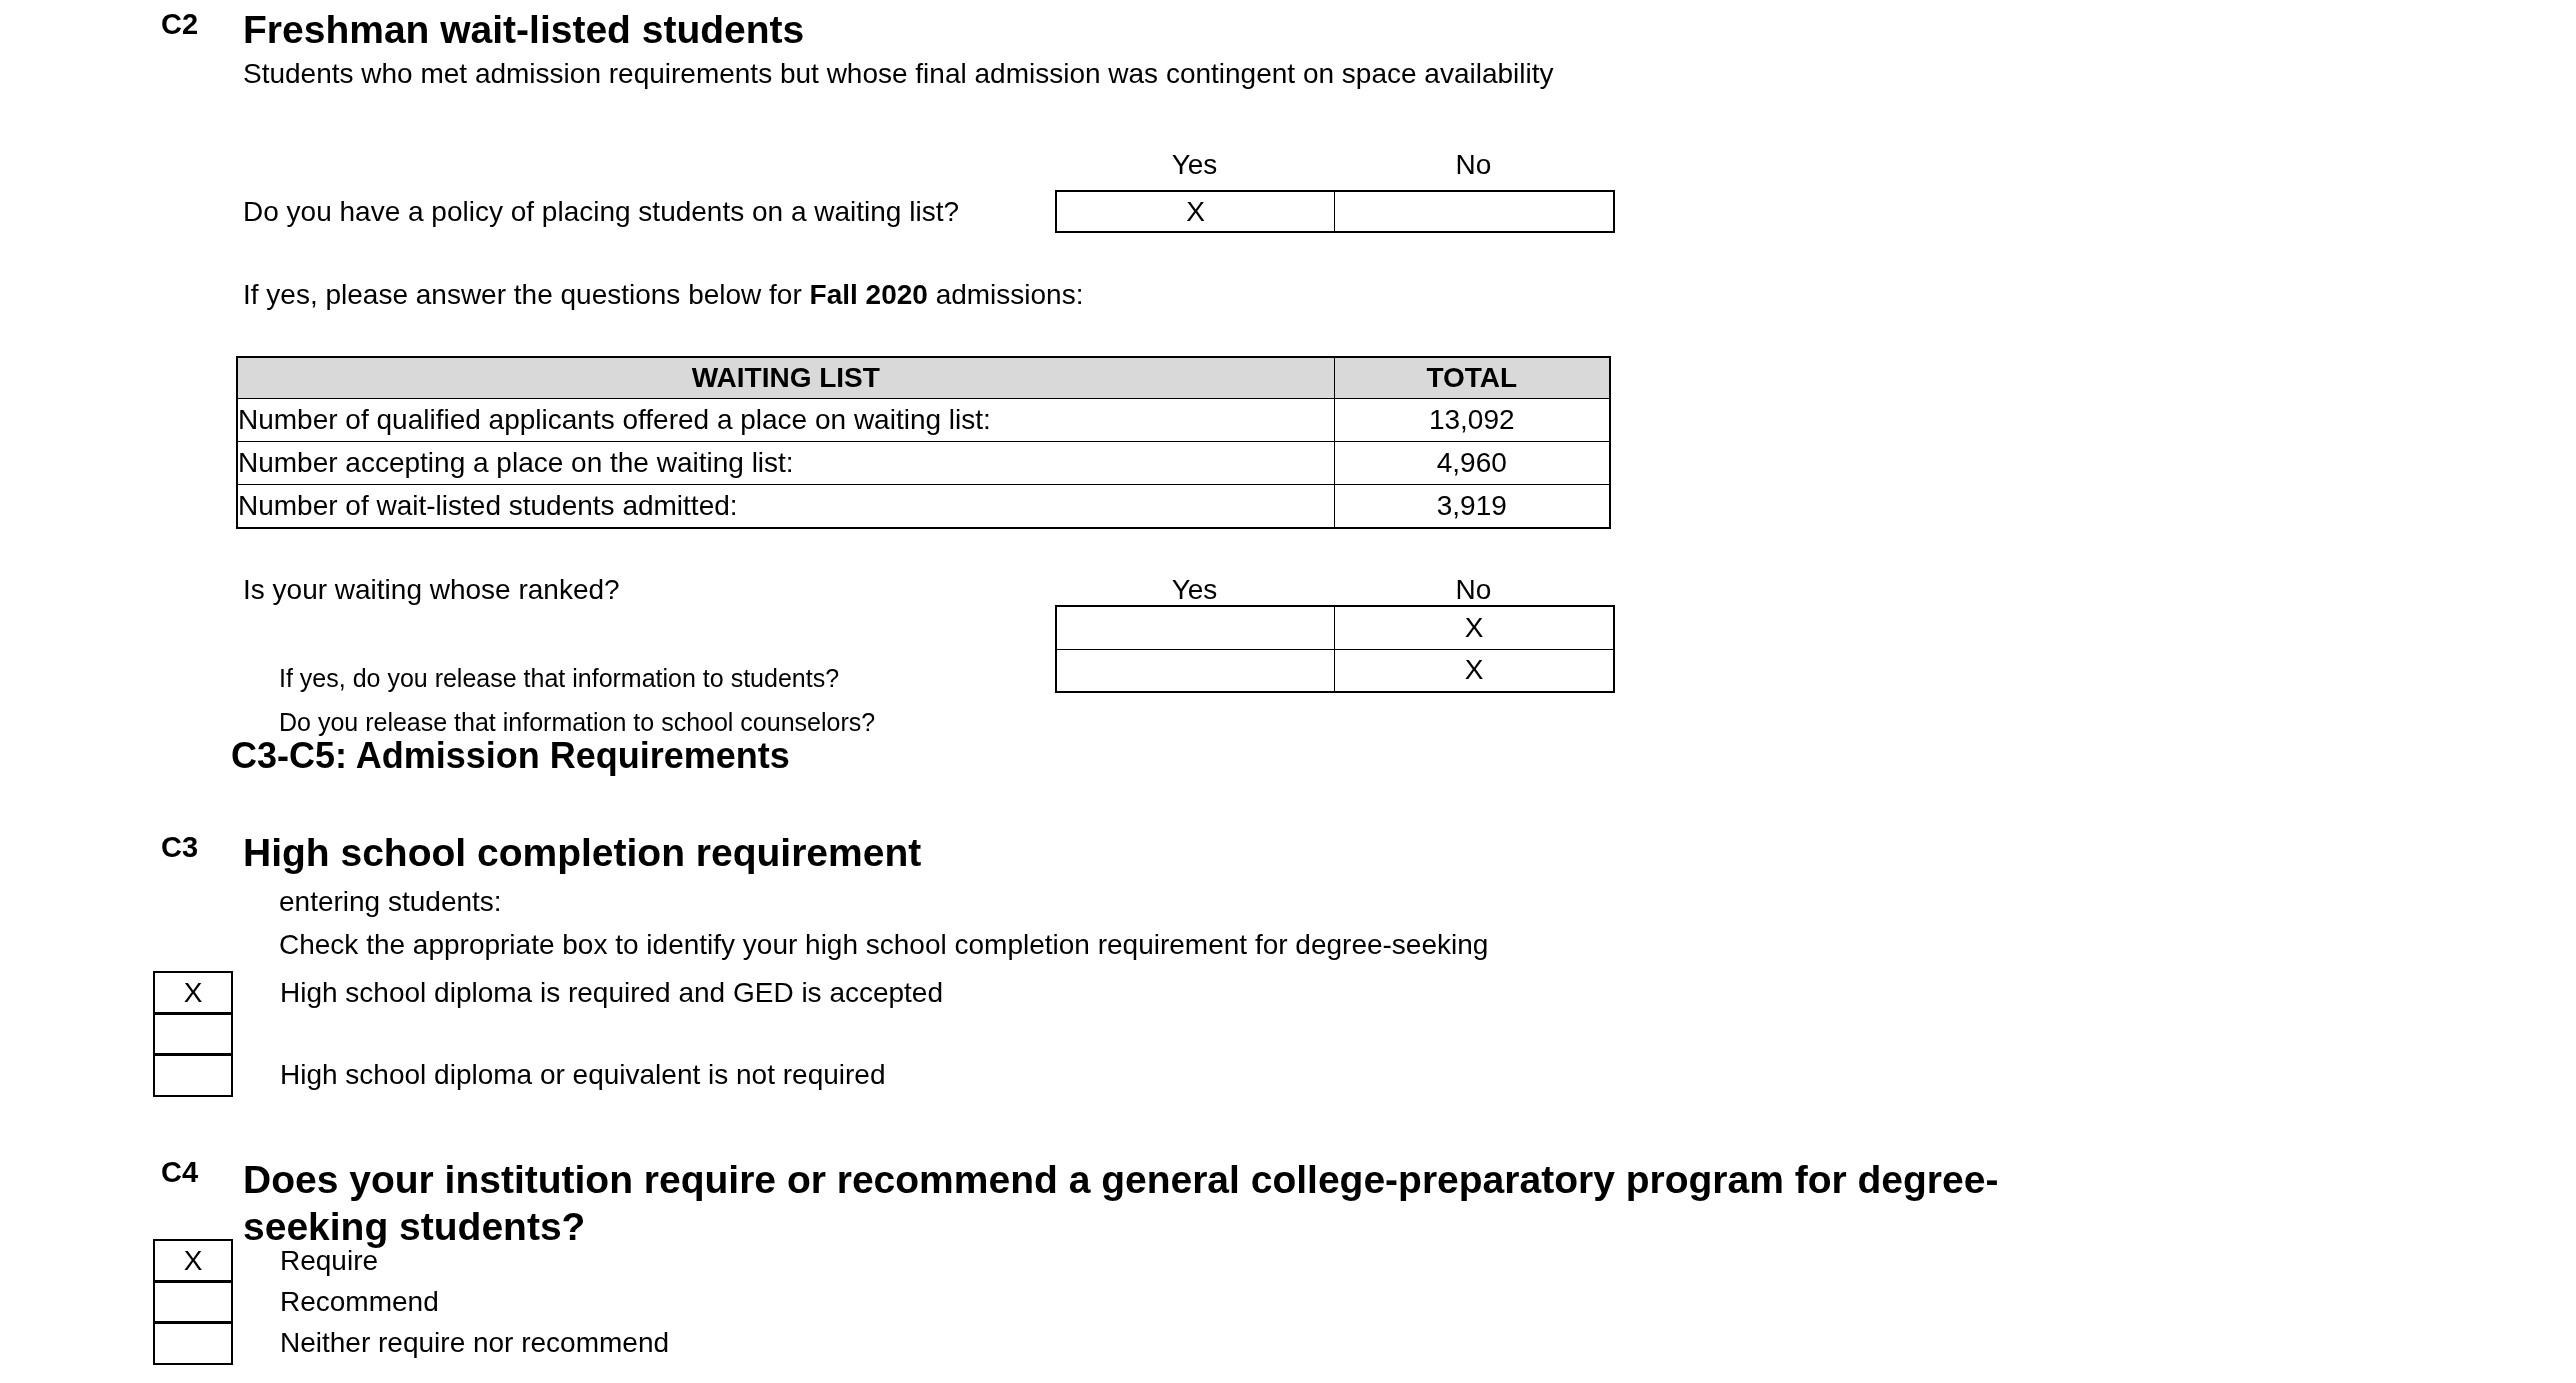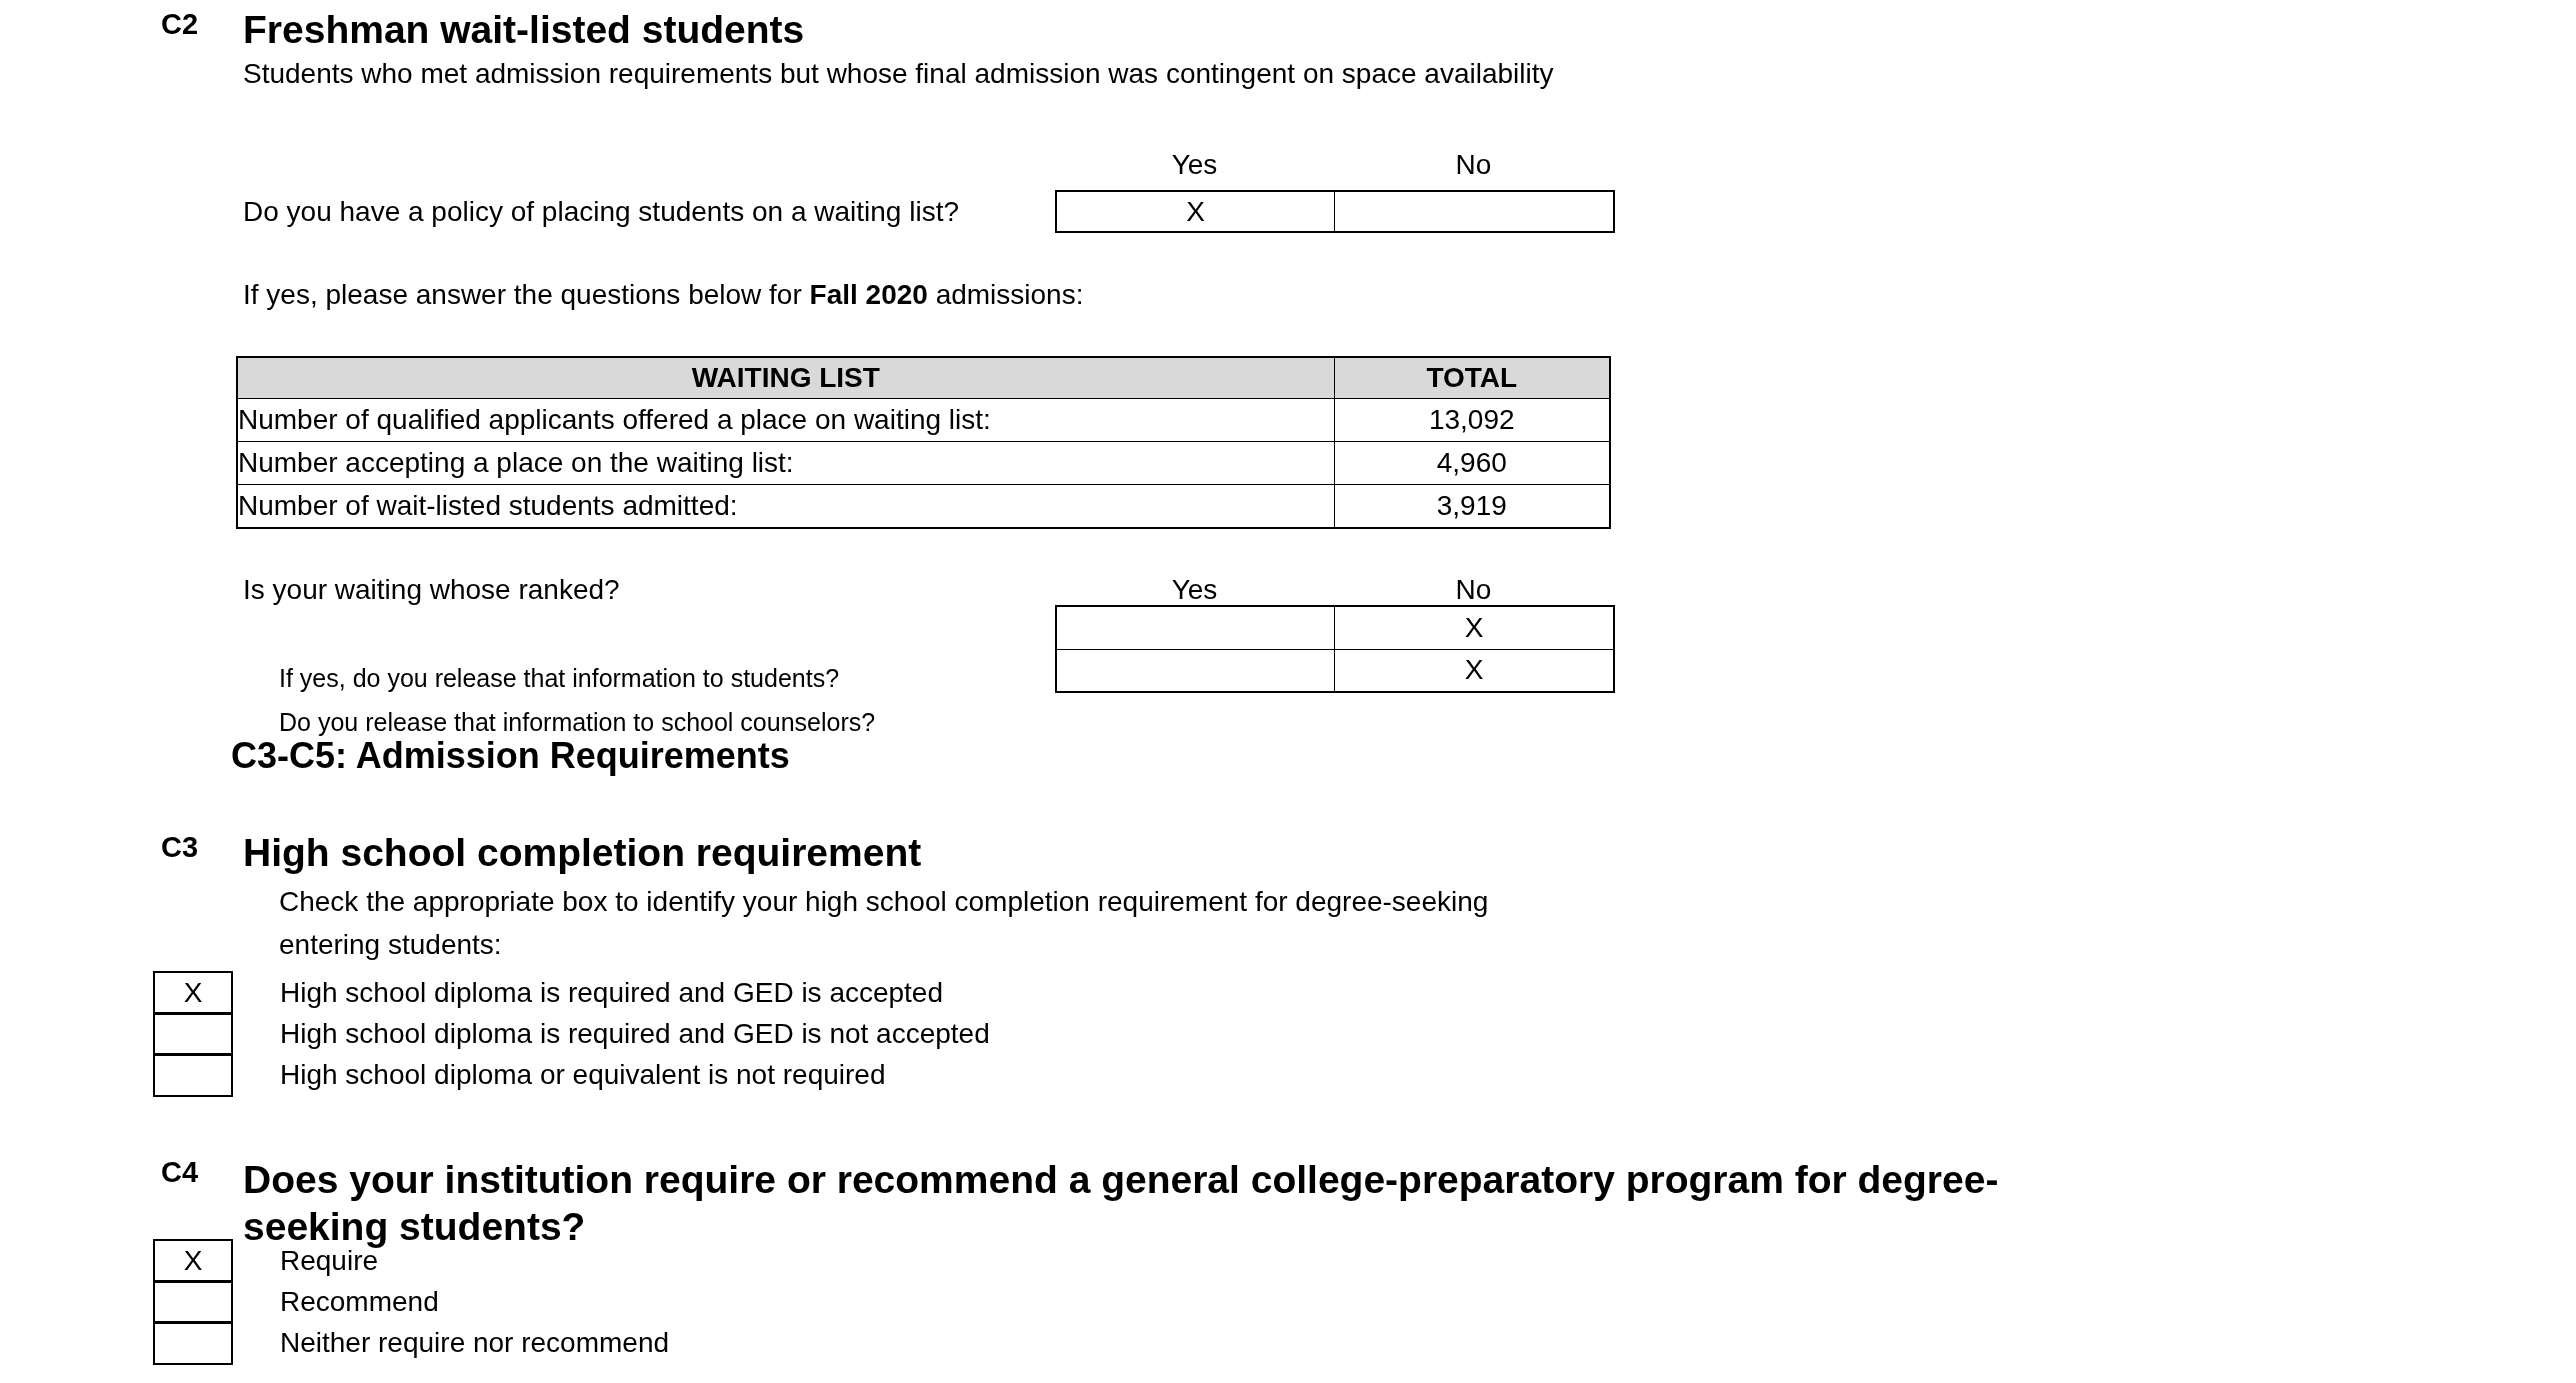--- a/index.html
+++ b/index.html
@@ -180,32 +180,31 @@
       <div class="yncell no">X</div>
     </div>
   </div>
 
   <div class="abs section-heading" style="left:231px; top:735px;">C3-C5: Admission Requirements</div>
 
   <div class="abs qid" style="left:161px; top:831px;">C3</div>
   <div class="abs qtitle" style="left:243px; top:831px;">High school completion requirement</div>
 
   <div class="abs body-text wrap-lines" style="left:279px; top:880px; line-height:43px;">
+    <div>entering students:</div>
     <div>Check the appropriate box to identify your high school completion requirement for degree-seeking</div>
-    <div>entering students:</div>
   </div>
 
   <div class="checkgroup" style="top:971px;">
     <div class="checkrow">
       <div class="checkbox">X</div>
       <div class="checklabel">High school diploma is required and GED is accepted</div>
     </div>
     <div class="checkrow">
       <div class="checkbox"></div>
-      <div class="checklabel">High school diploma is required and GED is not accepted</div>
     </div>
     <div class="checkrow">
       <div class="checkbox"></div>
       <div class="checklabel">High school diploma or equivalent is not required</div>
     </div>
   </div>
 
   <div class="abs qid" style="left:161px; top:1156px;">C4</div>
   <div class="abs qtitle wrap-lines" style="left:243px; top:1156px; line-height:47px;">
     <div>Does your institution require or recommend a general college-preparatory program for degree-</div>

